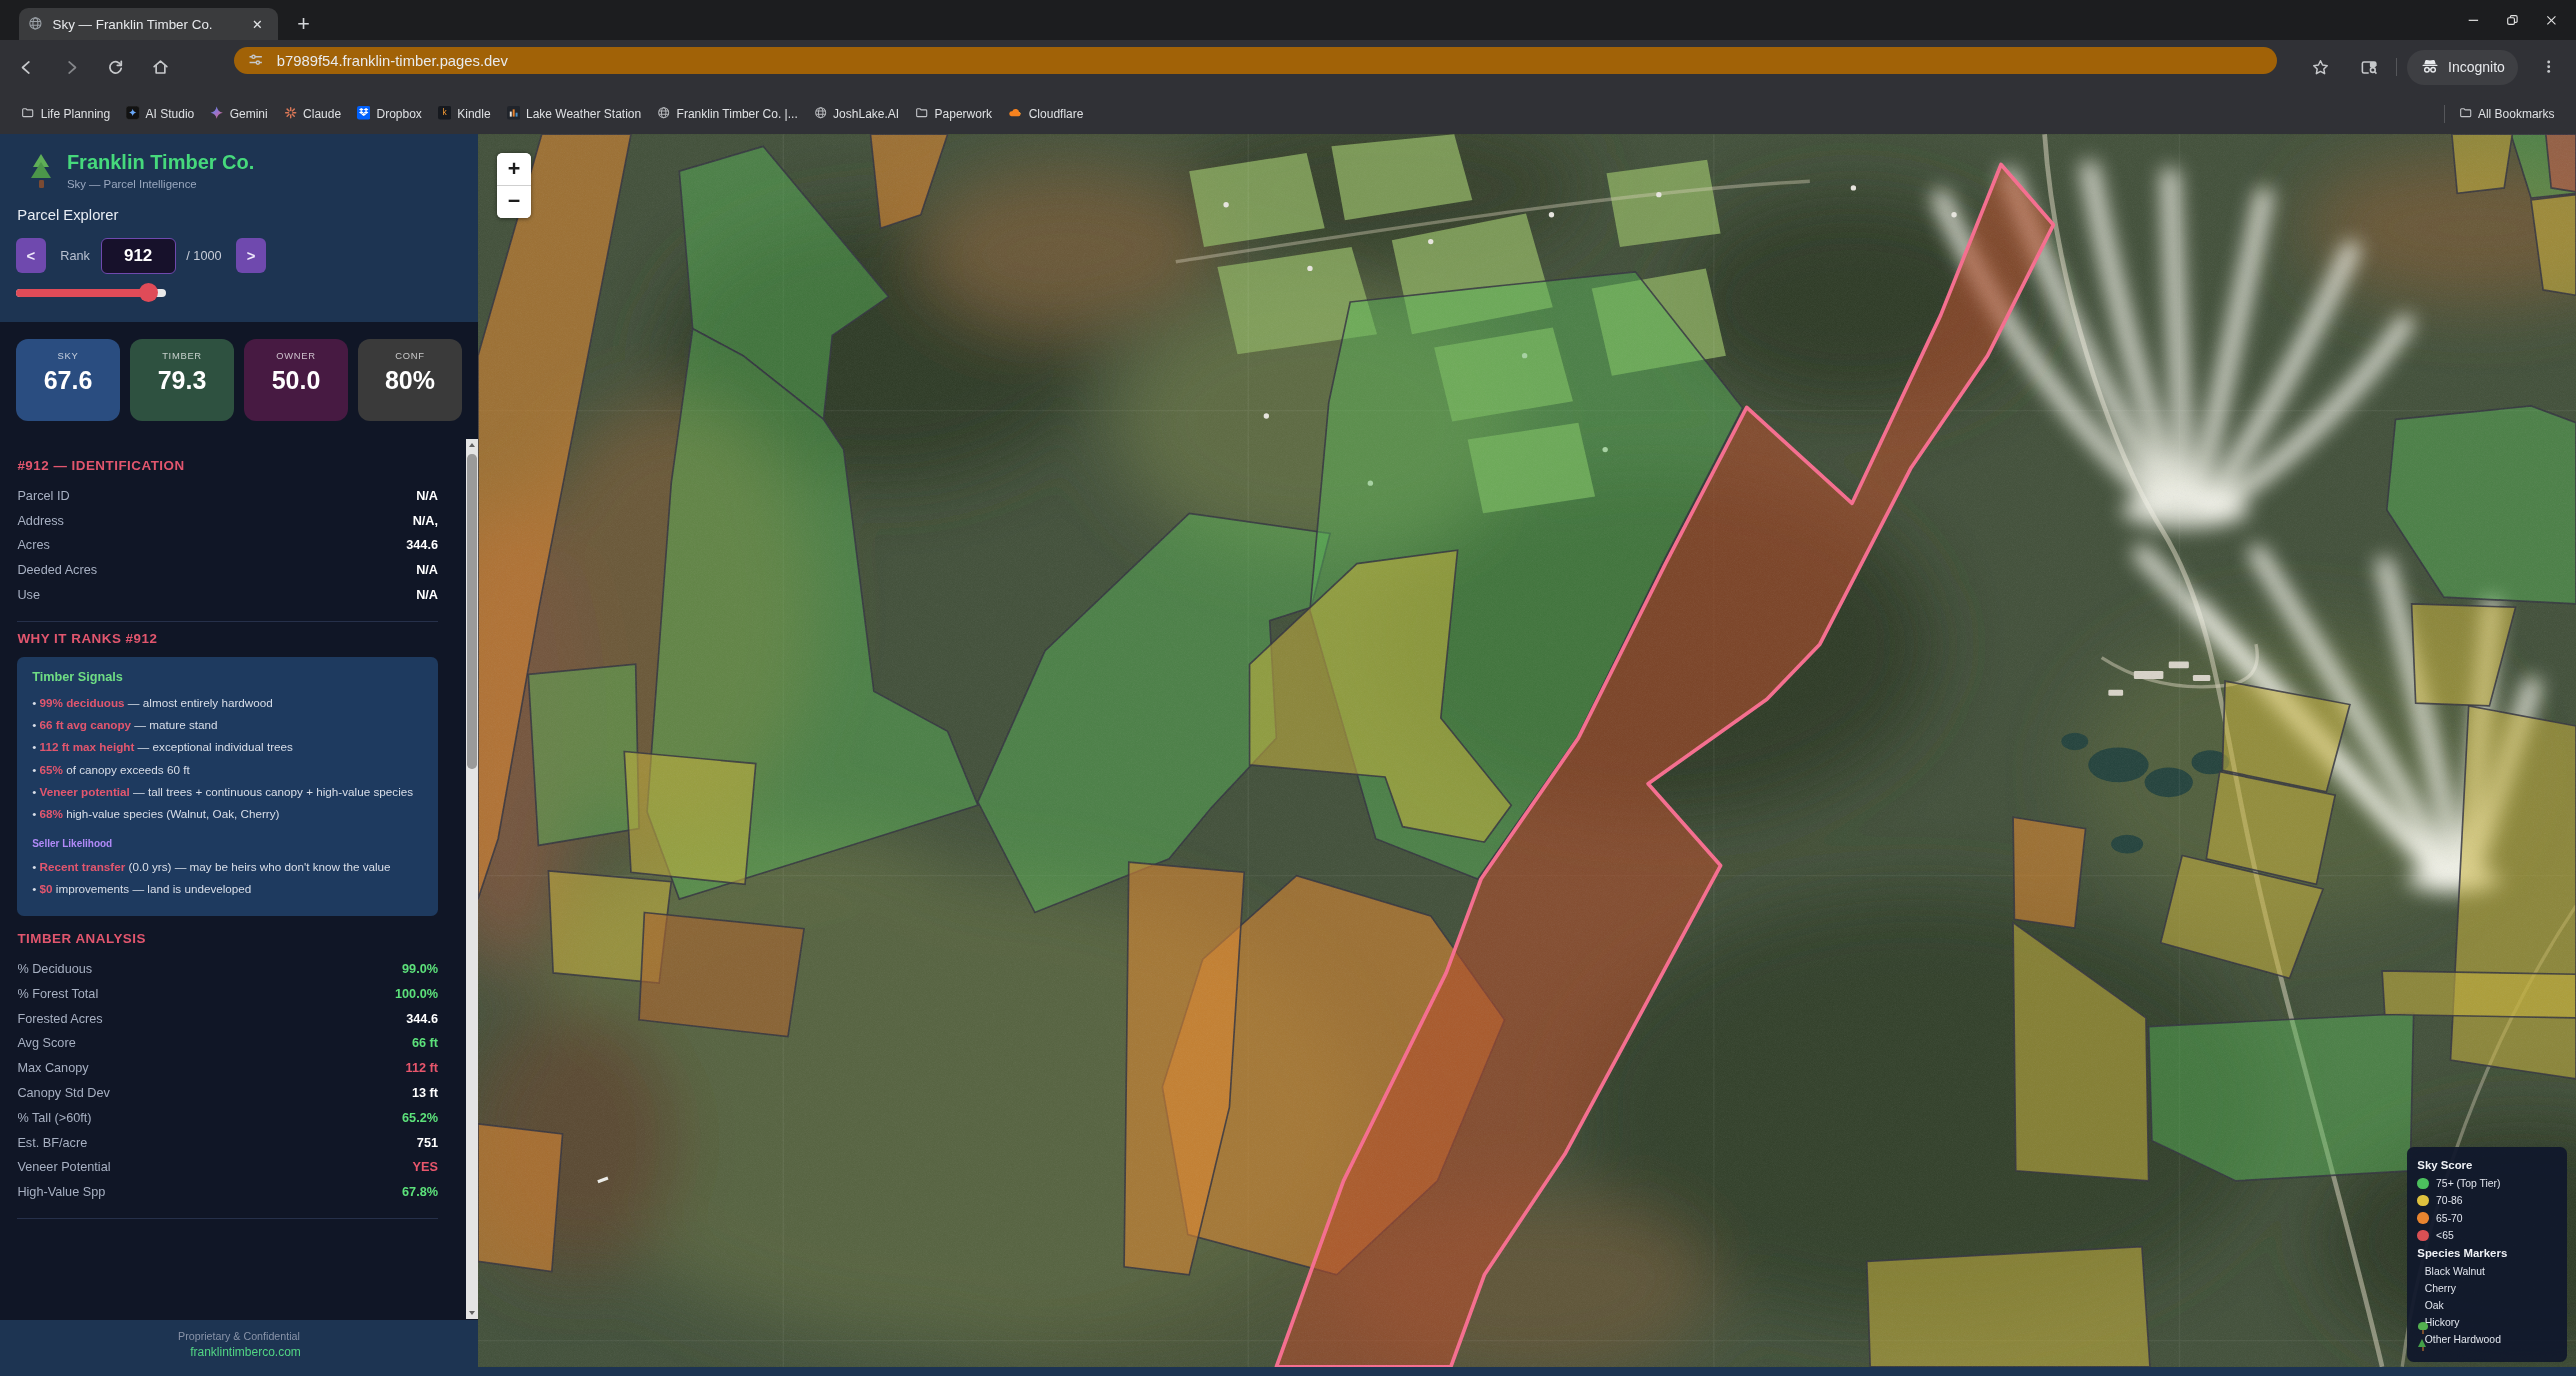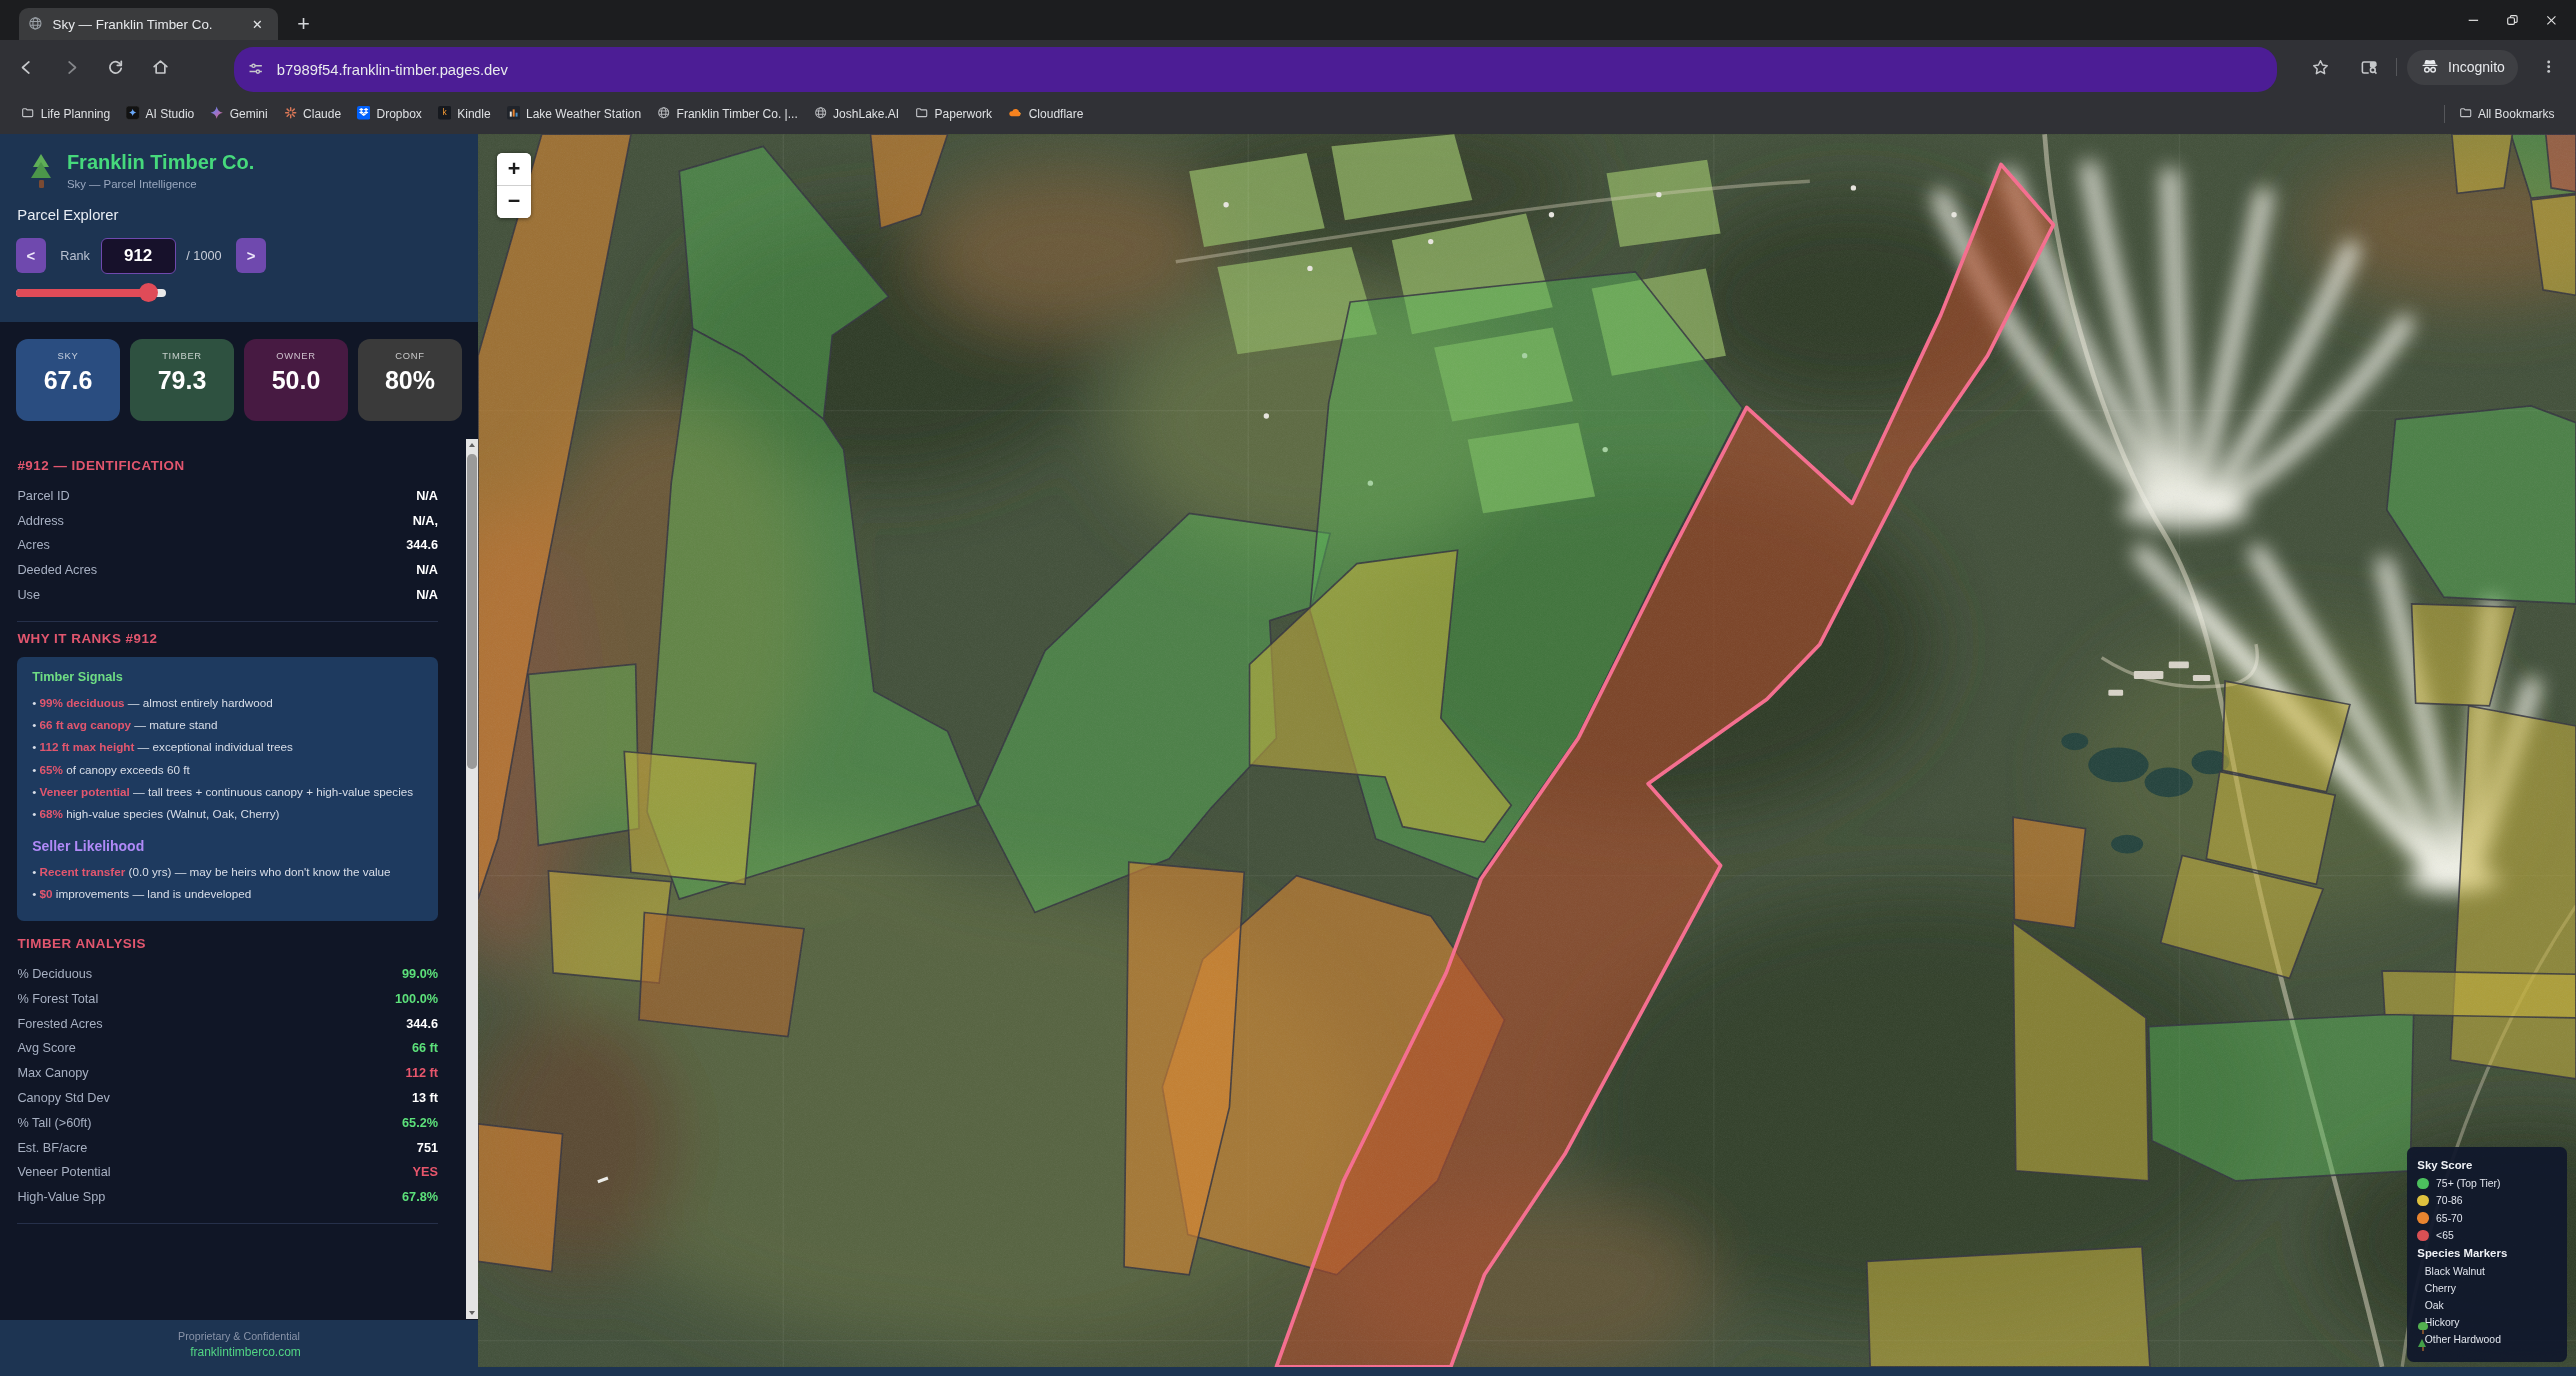--- a/index.html
+++ b/index.html
@@ -13,21 +13,21 @@
   .tab-title { color:#e8eaed; font-size:13.4px; margin-left:9.4px; flex:1; white-space:nowrap; overflow:hidden; }
   .tab-close { color:#dfe1e4; font-size:13.4px; width:23px; height:23px; display:flex; align-items:center;
     justify-content:center; border-radius:50%; }
   .newtab { position:absolute; left:290px; top:10.7px; width:27px; height:27px; color:#d3d5d8; font-size:21.5px;
     display:flex; align-items:center; justify-content:center; border-radius:50%; font-weight:300; }
   .win-controls { position:absolute; right:5.4px; top:0; height:40px; display:flex; }
   .win-btn { width:39px; height:40px; display:flex; align-items:center; justify-content:center; }
 
   #toolbar { position:absolute; left:0; top:40px; width:2576px; height:54px; background:#303136; display:flex; align-items:center; }
   .nav-ic { width:35px; height:35px; margin-left:9.4px; display:flex; align-items:center; justify-content:center; border-radius:50%; }
-  .urlbar { position:absolute; left:234px; top:7.4px; width:2043px; height:45px; background:#4c1d95;
+  .urlbar { position:absolute; left:234px; top:7.4px; width:2043px; height:27px; background:#a16207;
     border-radius:19.5px; display:flex; align-items:center; padding:0 13.4px; }
   .url-text { color:#e8eaed; font-size:14.8px; margin-left:12px; }
   .right-ics { position:absolute; right:9.4px; top:0; height:54px; display:flex; align-items:center; gap:4px; }
   .vsep { width:1.3px; height:17.4px; background:#55565a; margin:0 5.4px; }
   .incog-pill { height:35px; background:#3e3f43; border-radius:17.4px; display:flex; align-items:center;
     padding:0 13.4px; gap:8px; color:#e8eaed; font-size:14px; }
 
   #bookmarksbar { position:absolute; left:0; top:94px; width:2576px; height:40px; background:#303136;
     display:flex; align-items:center; padding:0 13.4px; }
   .bm { display:flex; align-items:center; gap:6px; padding:4.7px 8px; border-radius:5.4px; }
@@ -73,21 +73,21 @@
 
   #sb-scroll { position:absolute; left:0; top:305px; width:466px; height:880px; background:#101626;
     padding:9.4px 28px 0 17.4px; overflow:hidden; }
   .sec-heading { color:#e2566e; font-size:13.4px; font-weight:bold; letter-spacing:0.5px; margin:9.4px 0 10.7px; }
   .kv-row { display:flex; justify-content:space-between; align-items:center; padding:5.4px 0; }
   .kv-label { color:#a7b0c2; font-size:12.7px; }
   .kv-value { color:#fff; font-size:12.7px; font-weight:bold; }
   .sec-divider { border-bottom:0.7px solid #26304a; margin:13.4px 0 4px; }
   .why-card { background:#1e3a5f; border-radius:6.7px; padding:13.4px 14.8px; margin:2.7px 0 14.8px; }
   .sig-title { color:#6fdd84; font-size:12.7px; font-weight:bold; margin-bottom:9.4px; }
-  .seller-title { color:#b18af8; font-size:14px; font-weight:bold; margin:13.4px 0 9.4px; }
+  .seller-title { color:#b18af8; font-size:10px; font-weight:bold; margin:13.4px 0 9.4px; }
   .bullet { color:#d9dee8; font-size:11.7px; line-height:1.62; margin:3.4px 0; }
   .bullet b { color:#e2566e; }
 
   #sb-scrollbar { position:absolute; left:466px; top:305px; width:12px; height:880px; background:#e4e4e4; }
   .sbar-arrow { position:absolute; left:0; width:12px; height:12px; display:flex; align-items:center; justify-content:center; }
   .tri-up { width:0;height:0;border-left:3.4px solid transparent;border-right:3.4px solid transparent;border-bottom:4.7px solid #606060; }
   .tri-down { width:0;height:0;border-left:3.4px solid transparent;border-right:3.4px solid transparent;border-top:4.7px solid #606060; }
   .sbar-thumb { position:absolute; left:1.3px; top:14.8px; width:9.4px; height:315px; background:#9a9a9a; border-radius:4.7px; }
 
   

